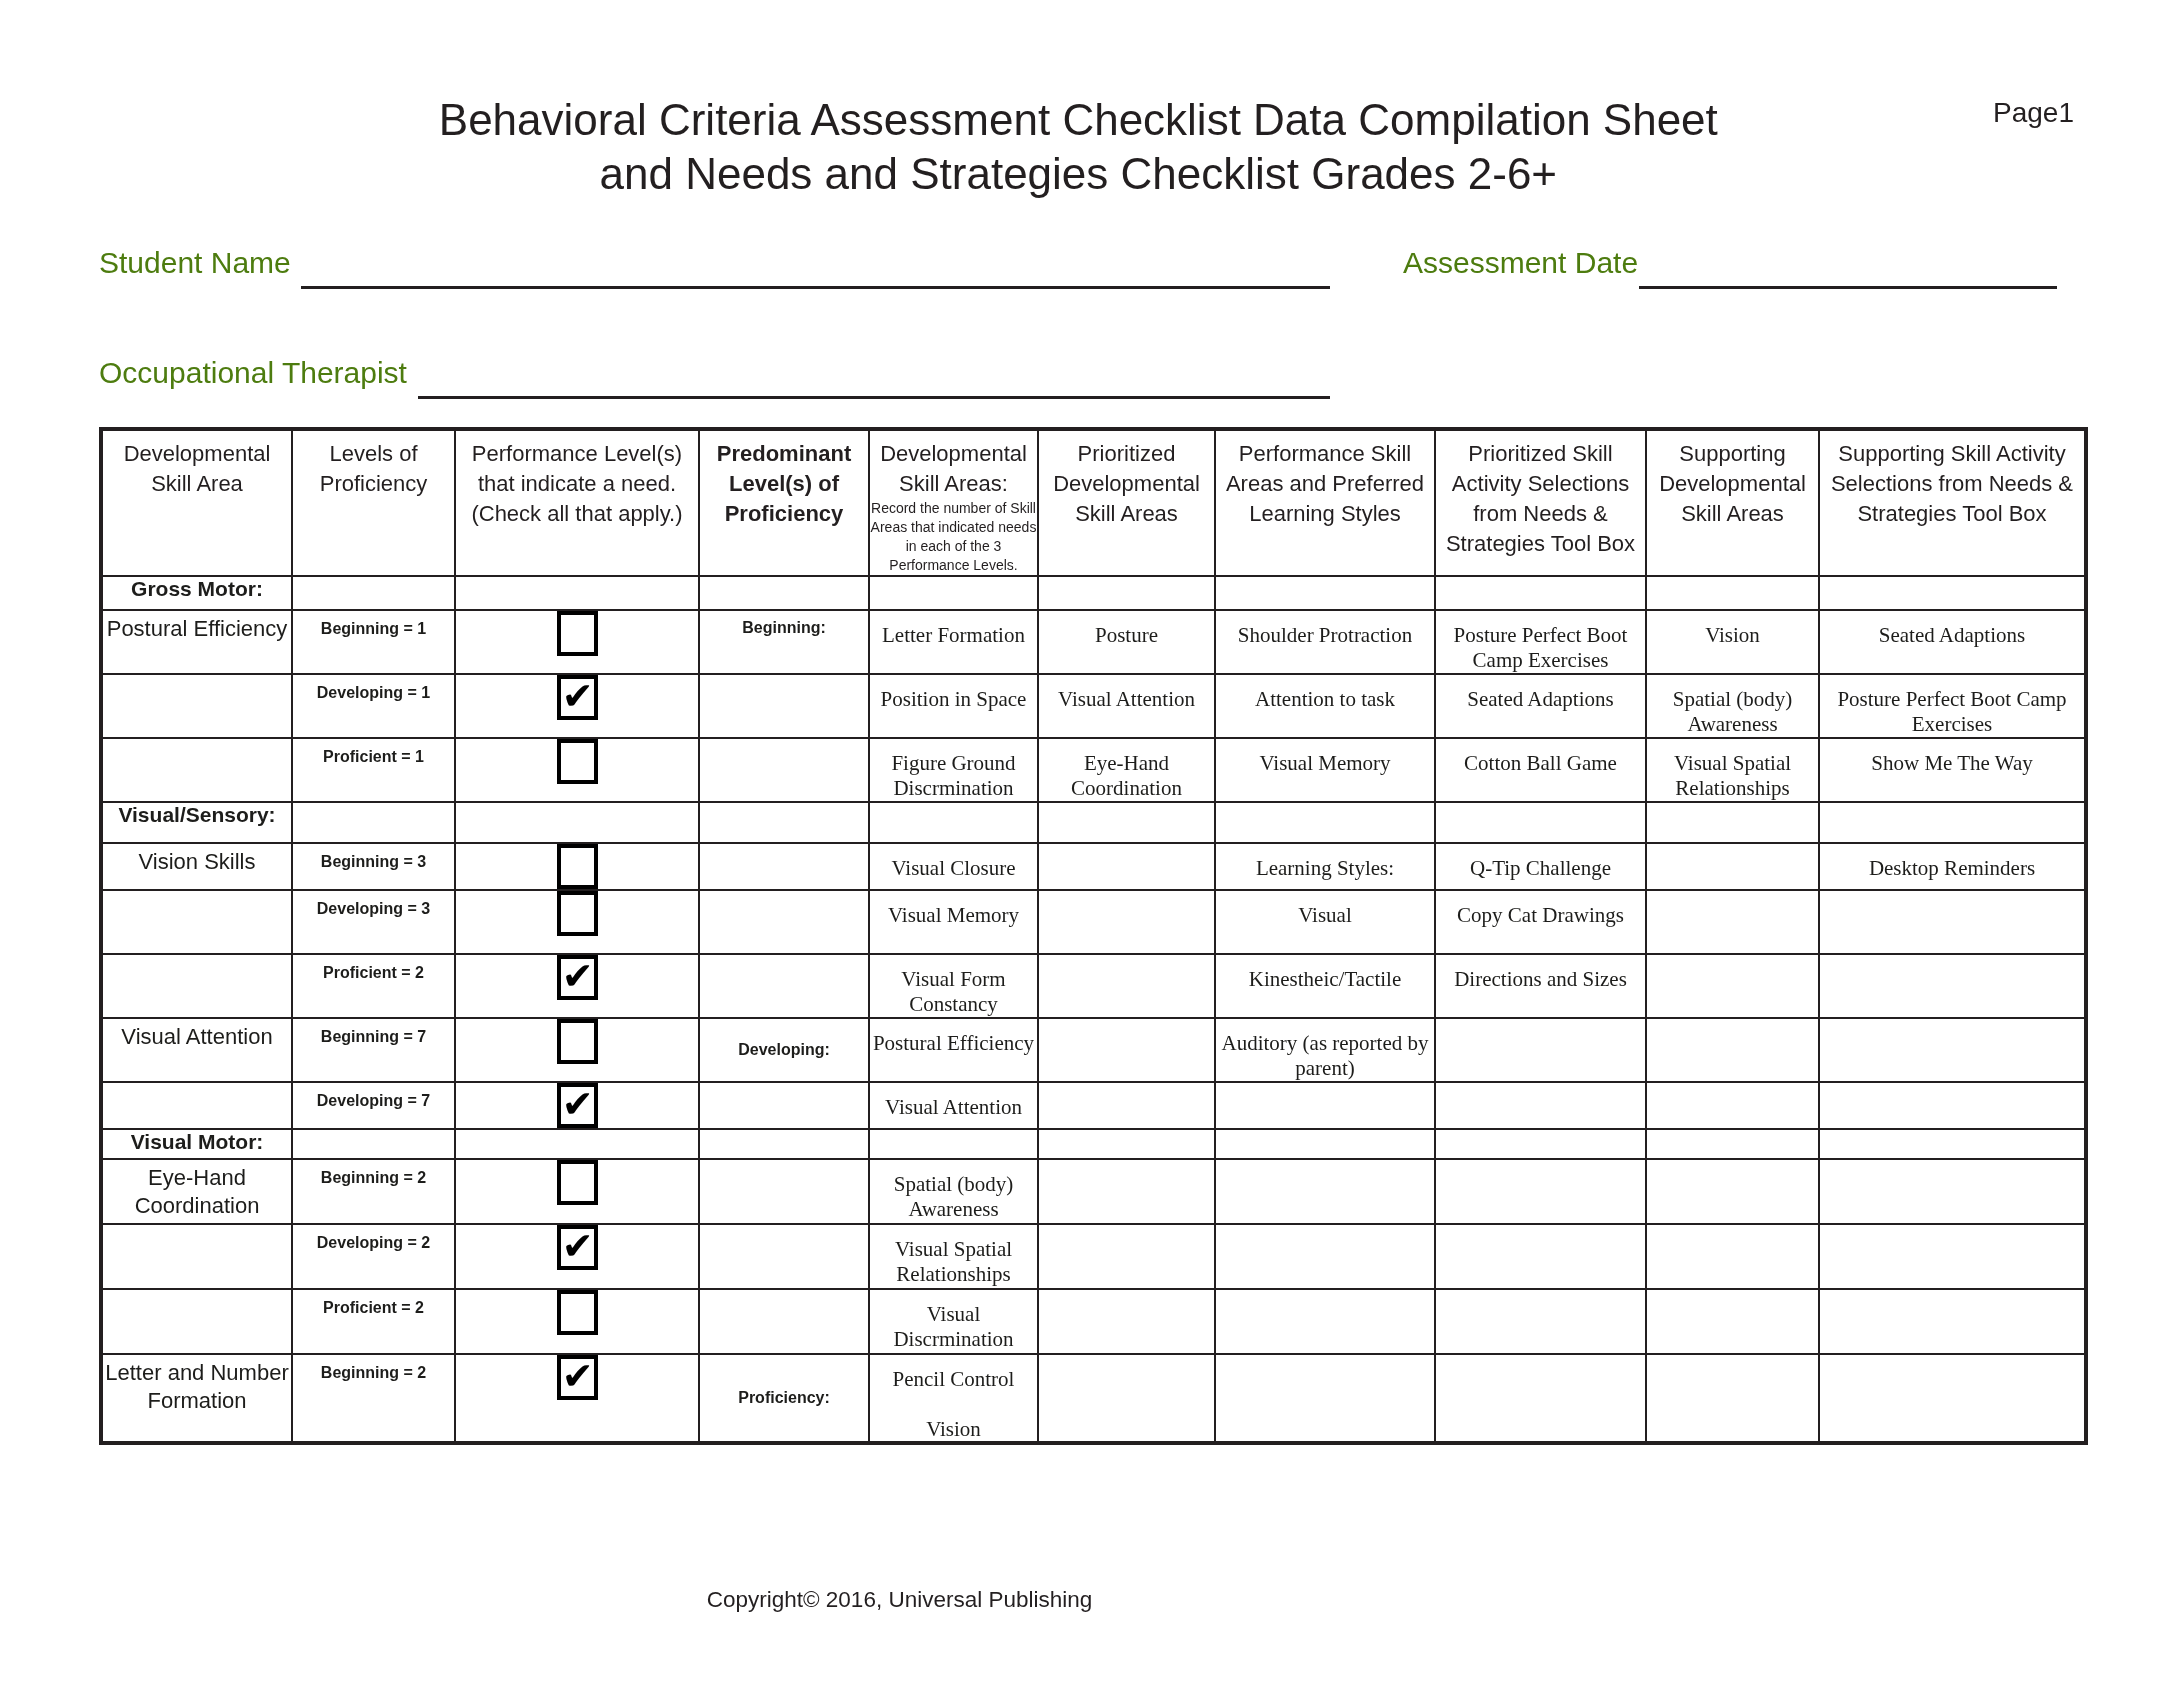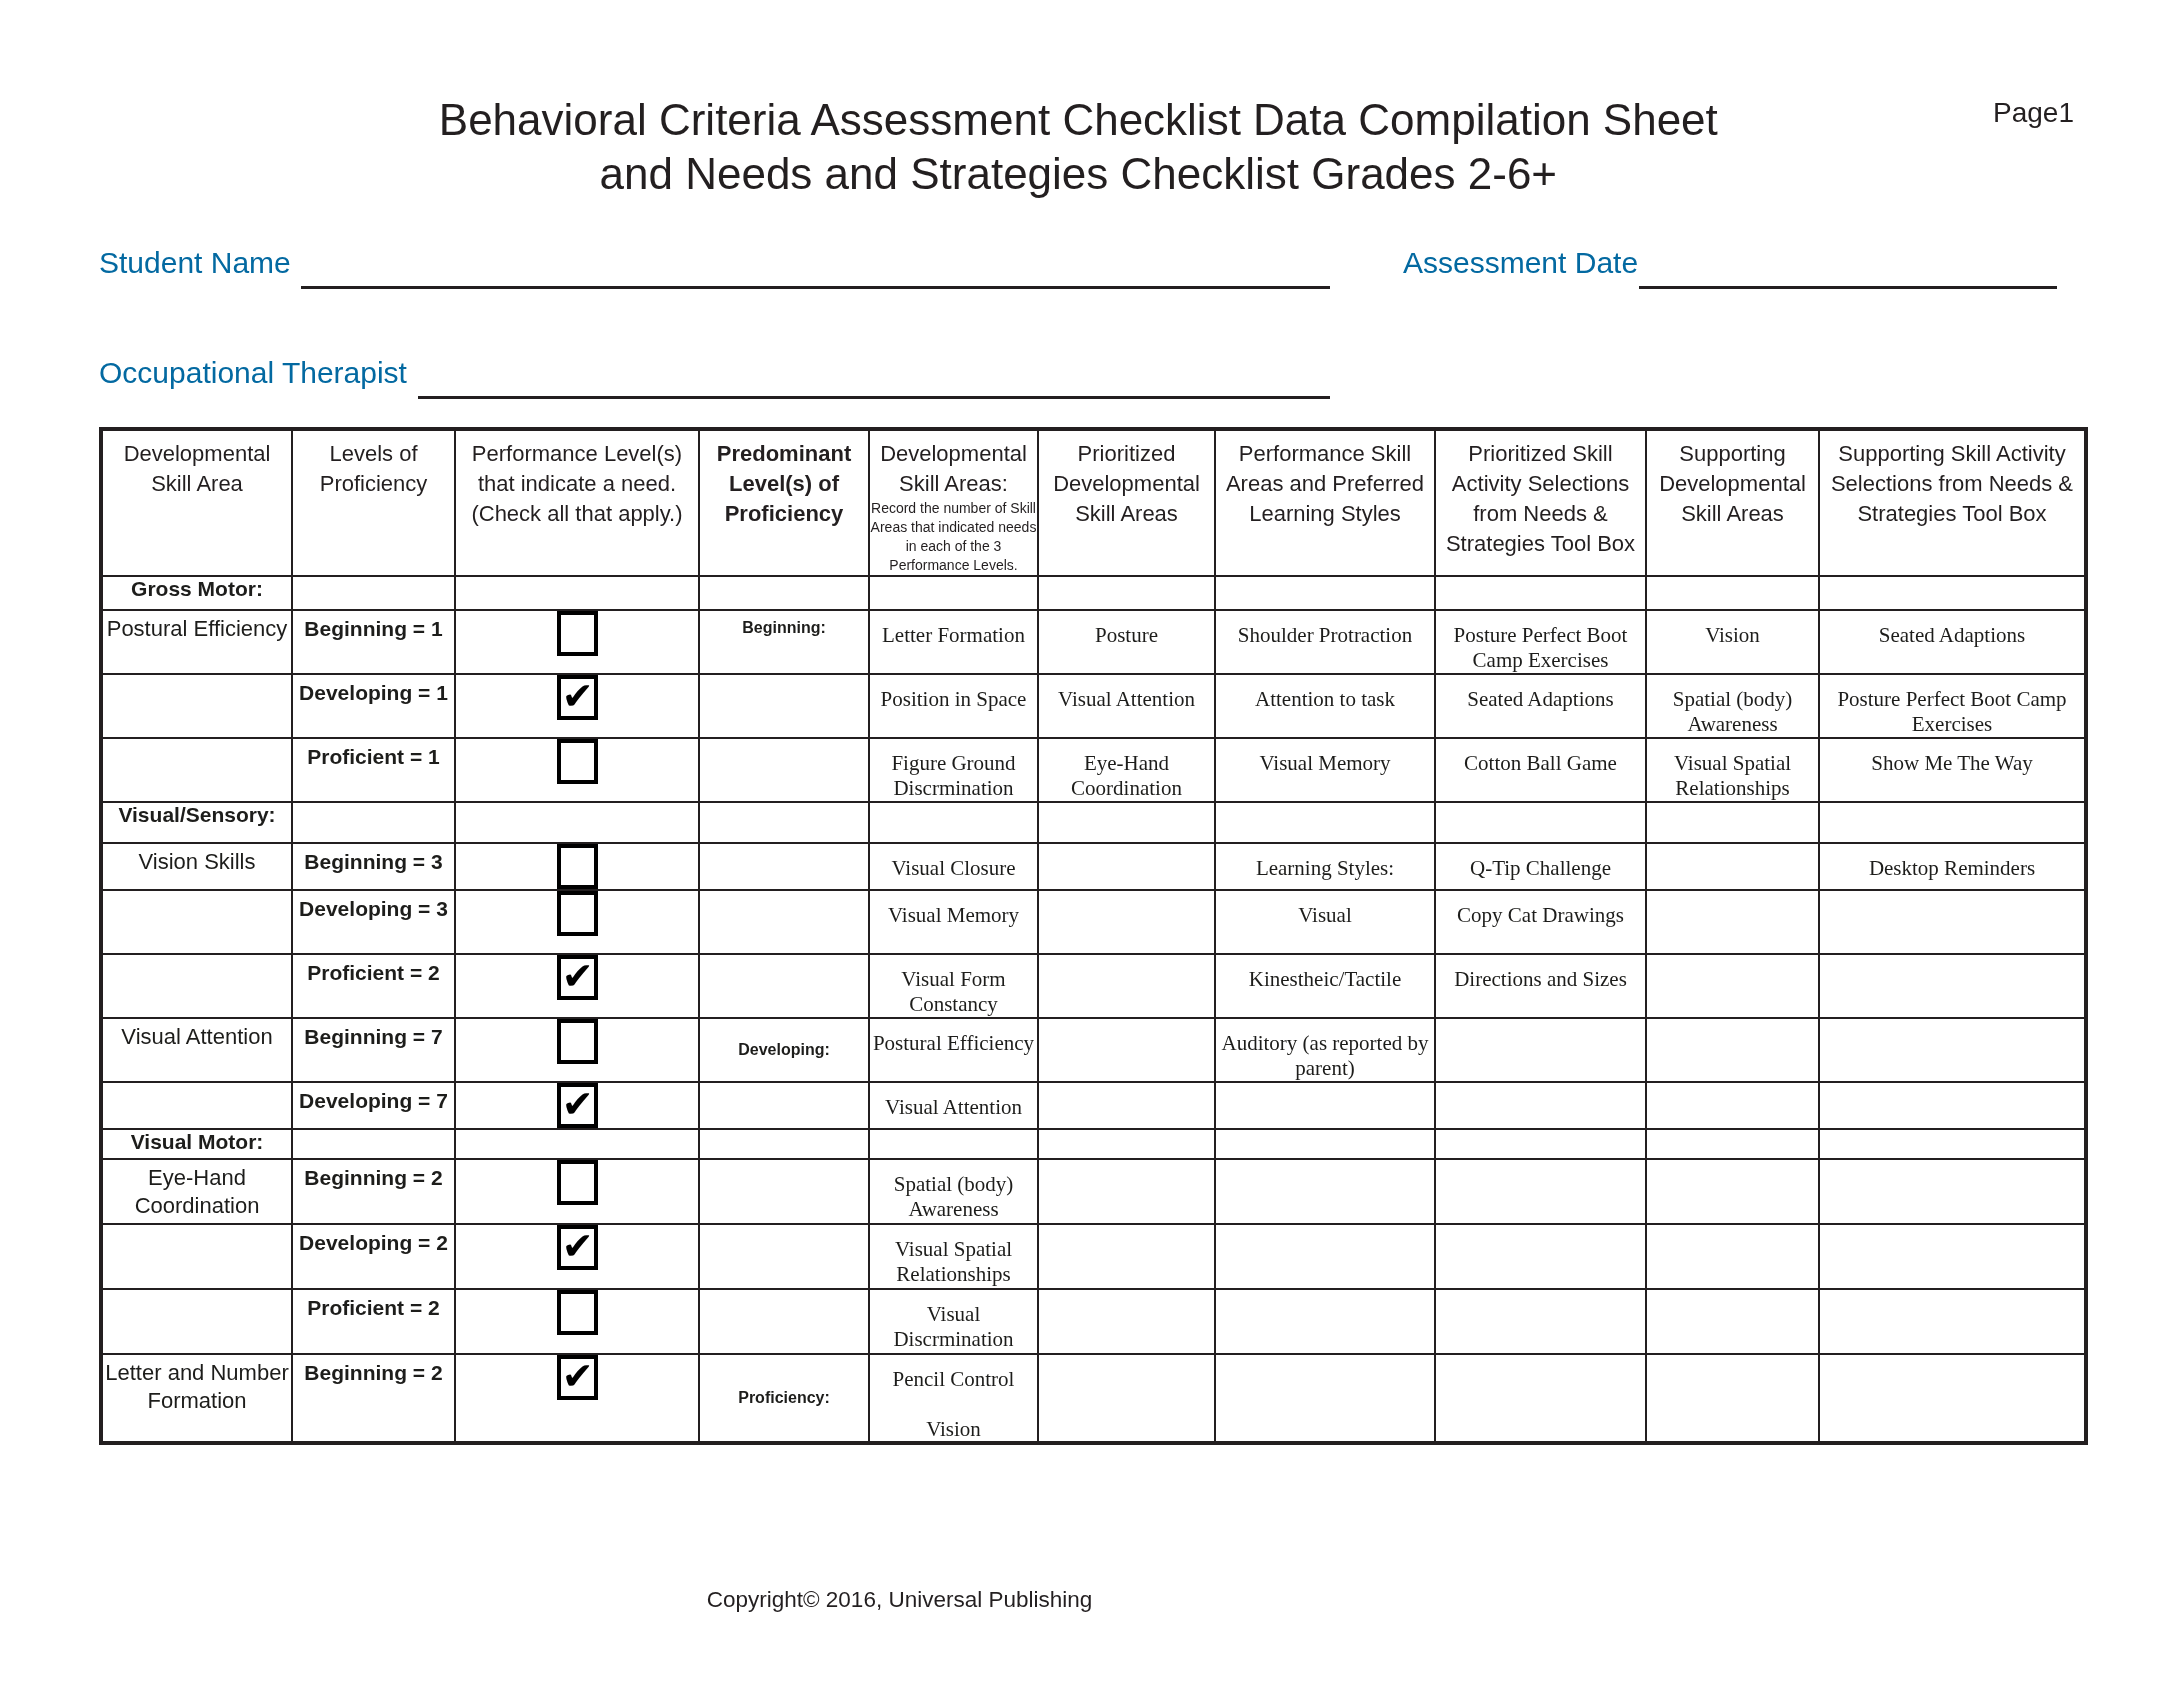--- a/index.html
+++ b/index.html
@@ -4,34 +4,34 @@
 <style>
   html, body { margin:0; padding:0; background:#ffffff; }
   body { width:2183px; height:1687px; position:relative; overflow:hidden;
          font-family:"DejaVu Sans Condensed","DejaVu Sans","Liberation Sans",sans-serif; color:#1d1d1b; }
   .abs { position:absolute; }
   .title { left:0; width:2183px; text-align:center; font-family:"Liberation Sans",sans-serif;
            font-size:44px; line-height:54px; color:#231f20; }
   .title1 { top:93px; left:-13.2px; }
   .title2 { top:147px; left:-13.2px; }
   .page-num { left:1993px; top:97px; font-family:"Liberation Sans",sans-serif; font-size:28px; color:#231f20; }
-  .field-label { font-family:"Liberation Sans",sans-serif; font-size:30px; color:#0369a1; white-space:nowrap; }
+  .field-label { font-family:"Liberation Sans",sans-serif; font-size:30px; color:#4d7c0f; white-space:nowrap; }
   .uline { height:3.3px; background:#231f20; }
   .footer { left:0; width:1799px; top:1587px; text-align:center; font-family:"Liberation Sans",sans-serif;
             font-size:22.5px; color:#231f20; }
 
   table.grid { position:absolute; left:99px; top:427px; border-collapse:collapse; table-layout:fixed;
                border:4.6px solid #231f20; }
   table.grid td, table.grid th { border:2.6px solid #231f20; padding:0; vertical-align:top; text-align:center; overflow:hidden; }
   th { font-family:"Liberation Sans",sans-serif; font-weight:normal; font-size:22px; line-height:30px; color:#231f20; padding-top:8px !important; }
   th.bold { font-weight:bold; }
   th .small { display:block; font-size:14px; line-height:19px; }
   td.skill { font-family:"Liberation Sans",sans-serif; font-size:22px; line-height:28px; padding-top:4px !important; }
   td.cat { font-family:"Liberation Sans",sans-serif; font-weight:bold; font-size:21px; vertical-align:middle; }
-  td.level { font-family:"Liberation Sans",sans-serif; font-weight:bold; font-size:21px; line-height:27px; padding-top:4px !important; }
+  td.level { font-family:"Liberation Sans",sans-serif; font-weight:bold; font-size:16px; line-height:27px; padding-top:4px !important; }
   td.pred { font-family:"Liberation Sans",sans-serif; font-weight:bold; font-size:16px; padding-top:8px !important; }
   td.pred.mid { vertical-align:middle; padding-top:0 !important; }
   td.serif { font-family:"Liberation Serif",serif; font-size:21px; line-height:24.5px; padding-top:12px !important; }
   td.cb { vertical-align:middle; }
   .checkbox { display:inline-block; width:41px; height:45px; border:4.6px solid #000; box-sizing:border-box;
               position:relative; vertical-align:middle; }
   .checkbox .mark { position:absolute; left:1.3px; top:-5.3px; font-size:38px; line-height:45px; font-weight:bold; color:#000;
                     font-family:"DejaVu Sans",sans-serif; }
   .two-line-gap { display:block; height:25px; }
 </style>

